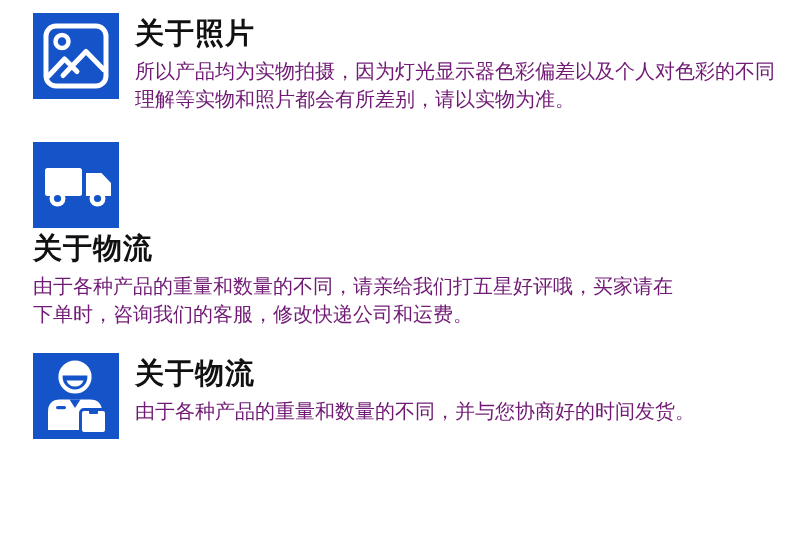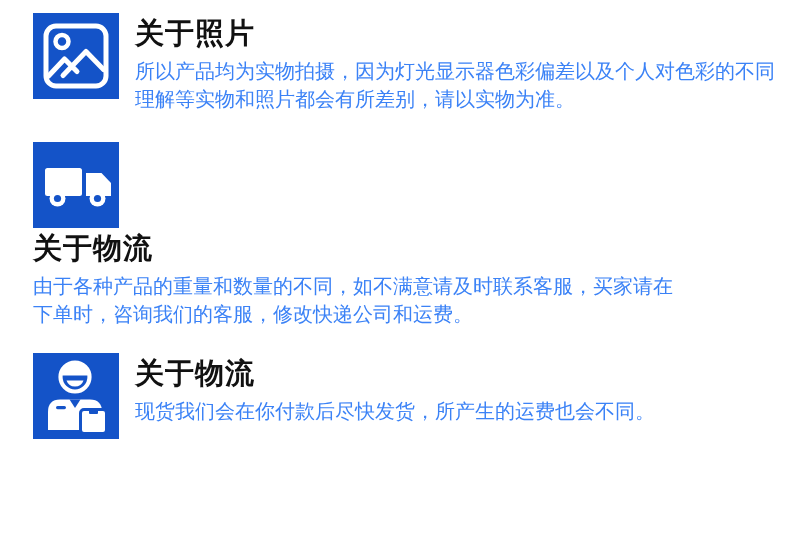--- a/index.html
+++ b/index.html
@@ -30,21 +30,21 @@
     font-size: 29px;
     line-height: 40px;
     font-weight: 700;
     color: #111111;
     letter-spacing: 1px;
   }
   .sec-body {
     margin: 0;
     font-size: 20px;
     line-height: 28px;
-    color: #3b82f6;
+    color: #701a75;
     word-break: break-all;
   }
 </style>
 </head>
 <body>
 
 <div class="page">
 
   <section class="info-section s1">
     <div class="icon-box">
@@ -67,37 +67,37 @@
         <rect x="12" y="26" width="37" height="28" rx="2.5" fill="#ffffff"></rect>
         <path d="M53 31 h15.5 l9.5 10 v13 h-25 z" fill="#ffffff"></path>
         <circle cx="24.5" cy="56.5" r="8" fill="#ffffff"></circle>
         <circle cx="24.5" cy="56.5" r="3.6" fill="#1453C8"></circle>
         <circle cx="64.5" cy="56.5" r="8" fill="#ffffff"></circle>
         <circle cx="64.5" cy="56.5" r="3.6" fill="#1453C8"></circle>
       </svg>
     </div>
     <div class="text-col">
       <h2 class="sec-title">关于物流</h2>
-      <p class="sec-body">由于各种产品的重量和数量的不同，如不满意请及时联系客服，买家请在下单时，咨询我们的客服，修改快递公司和运费。</p>
+      <p class="sec-body">由于各种产品的重量和数量的不同，请亲给我们打五星好评哦，买家请在下单时，咨询我们的客服，修改快递公司和运费。</p>
     </div>
   </section>
 
   <section class="info-section s3">
     <div class="icon-box">
       <svg width="86" height="86" viewBox="0 0 86 86">
         <circle cx="42" cy="24" r="14.5" fill="none" stroke="#ffffff" stroke-width="4.2"></circle>
         <path d="M28 22.5 a14 14 0 0 1 28 0 z" fill="#ffffff"></path>
         <path d="M33.5 27.5 a 9 9 0 0 0 17 0 z" fill="#ffffff"></path>
         <path d="M15 77 V 59 Q15 46.5 27 46.5 H 57 Q69 46.5 69 59 V 77 Z" fill="#ffffff"></path>
         <path d="M36.5 46.5 L42 55 L47.5 46.5 Z" fill="#1453C8"></path>
         <rect x="23" y="53" width="10" height="3.2" rx="1.6" fill="#1453C8"></rect>
         <rect x="47.5" y="56.5" width="26" height="24" rx="3.5" fill="#ffffff" stroke="#1453C8" stroke-width="3"></rect>
         <rect x="56" y="55" width="9" height="6" rx="1" fill="#1453C8"></rect>
       </svg>
     </div>
     <div class="text-col">
       <h2 class="sec-title">关于物流</h2>
-      <p class="sec-body">现货我们会在你付款后尽快发货，所产生的运费也会不同。</p>
+      <p class="sec-body">由于各种产品的重量和数量的不同，并与您协商好的时间发货。</p>
     </div>
   </section>
 
 
 </div>
 
 </body></html>

